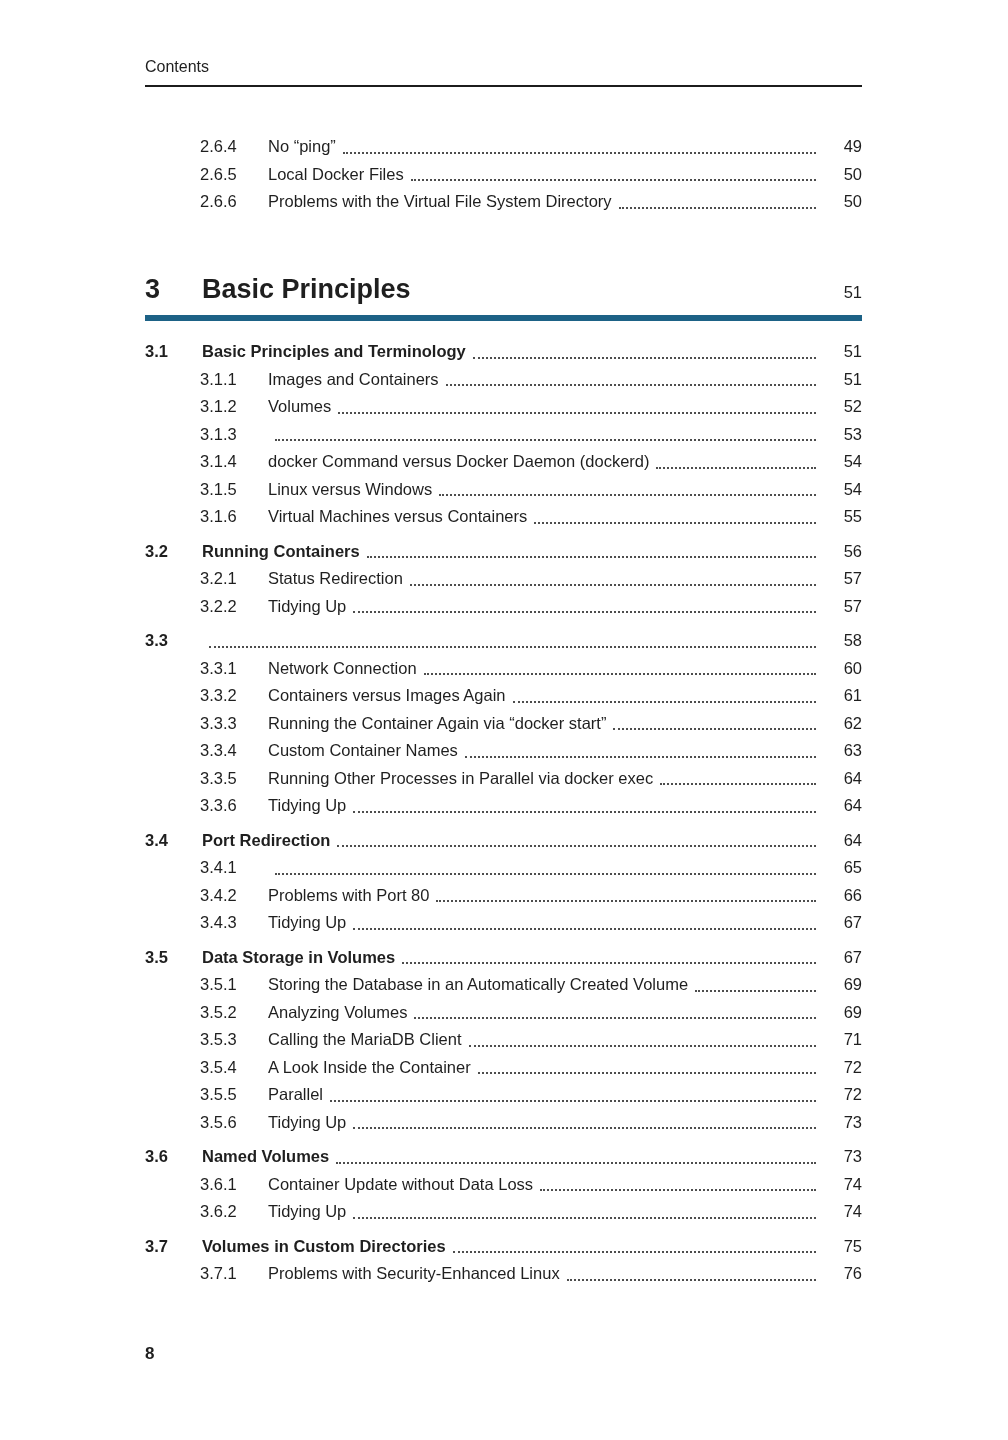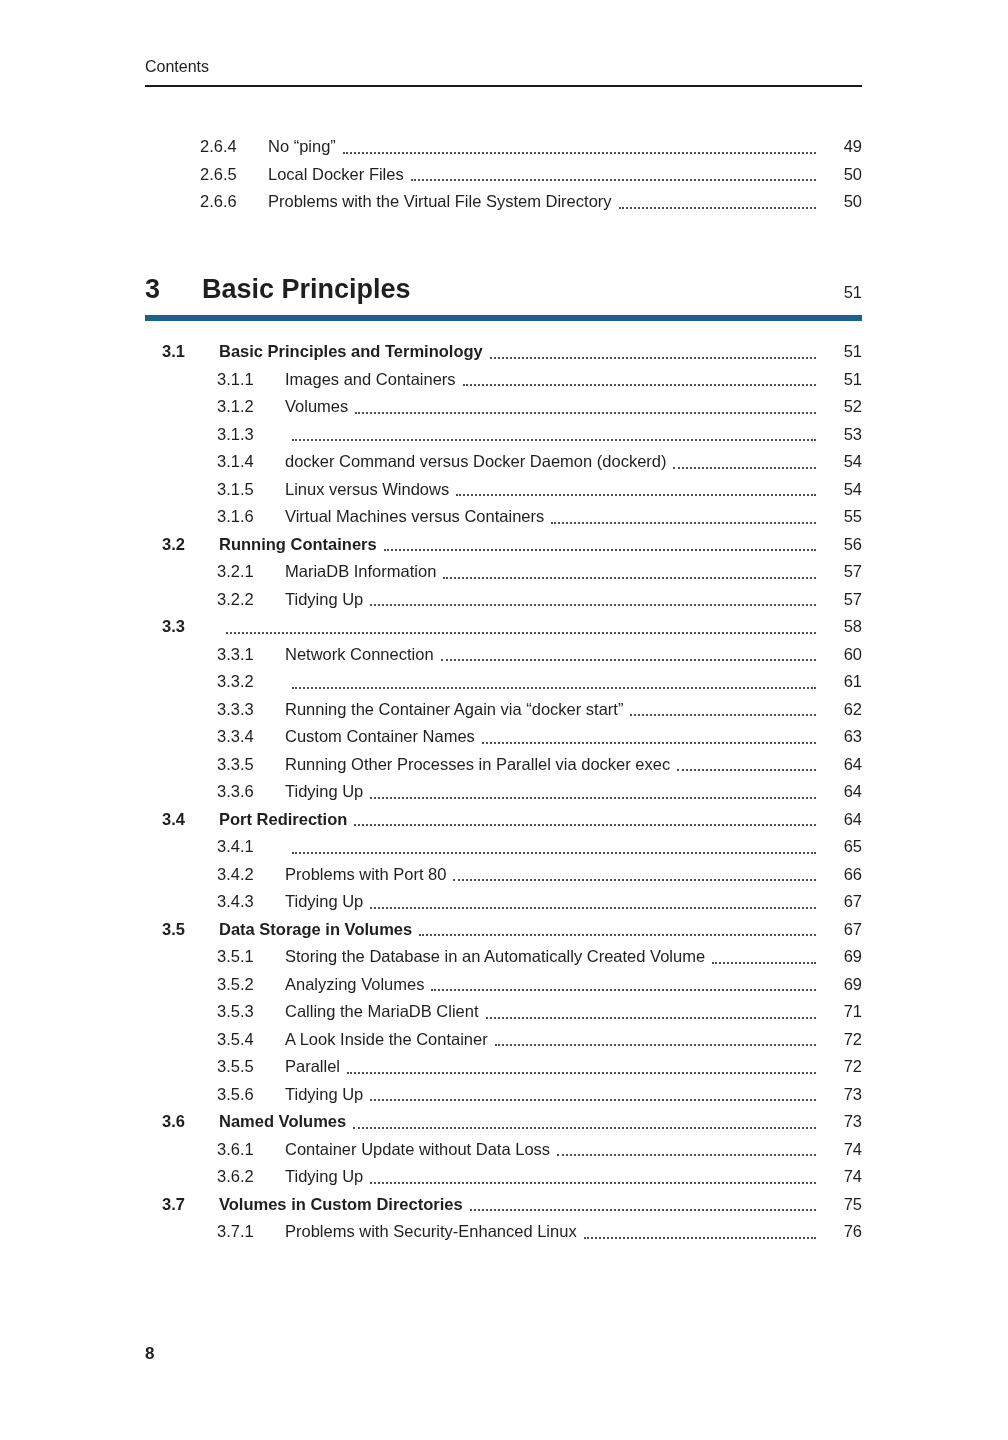--- a/index.html
+++ b/index.html
@@ -44,22 +44,22 @@
   
   .pre-entries { position: absolute; left: 145px; right: 146px; top: 133px; }
 
   .chapter-heading { position: absolute; left: 145px; right: 146px; top: 272px; }
   .chapter-line { display: flex; align-items: baseline; }
   .chapter-num { flex: 0 0 57px; font-size: 27px; font-weight: bold; line-height: 34px; }
   .chapter-title { flex: 1 1 auto; font-size: 27px; font-weight: bold; line-height: 34px; }
   .chapter-page { flex: 0 0 32px; text-align: right; font-size: 16.5px; }
   .chapter-rule { margin-top: 9px; height: 6px; background: #1d6286; }
 
-  .sections { position: absolute; left: 162px; right: 146px; top: 338px; }
-  .group + .group { }
+  .sections { position: absolute; left: 145px; right: 146px; top: 338px; }
+  .group + .group { margin-top: 7px; }
 
   .folio { position: absolute; left: 145px; top: 1344px; font-size: 17px; font-weight: bold; }
 </style>
 </head>
 <body>
 
 <div class="page">
 
   <header class="running-head">
     <div class="running-head-label">Contents</div>
@@ -142,21 +142,21 @@
       </div>
       <div class="group">
         <div class="toc-row section">
           <span class="num">3.2</span>
           <span class="title">Running Containers</span>
           <span class="leader"></span>
           <span class="pagenum">56</span>
         </div>
         <div class="toc-row sub">
           <span class="num">3.2.1</span>
-          <span class="title">MariaDB Information</span>
+          <span class="title">Status Redirection</span>
           <span class="leader"></span>
           <span class="pagenum">57</span>
         </div>
         <div class="toc-row sub">
           <span class="num">3.2.2</span>
           <span class="title">Tidying Up</span>
           <span class="leader"></span>
           <span class="pagenum">57</span>
         </div>
       </div>
@@ -167,20 +167,21 @@
           <span class="pagenum">58</span>
         </div>
         <div class="toc-row sub">
           <span class="num">3.3.1</span>
           <span class="title">Network Connection</span>
           <span class="leader"></span>
           <span class="pagenum">60</span>
         </div>
         <div class="toc-row sub">
           <span class="num">3.3.2</span>
+          <span class="title">Containers versus Images Again</span>
           <span class="leader"></span>
           <span class="pagenum">61</span>
         </div>
         <div class="toc-row sub">
           <span class="num">3.3.3</span>
           <span class="title">Running the Container Again via “docker start”</span>
           <span class="leader"></span>
           <span class="pagenum">62</span>
         </div>
         <div class="toc-row sub">

